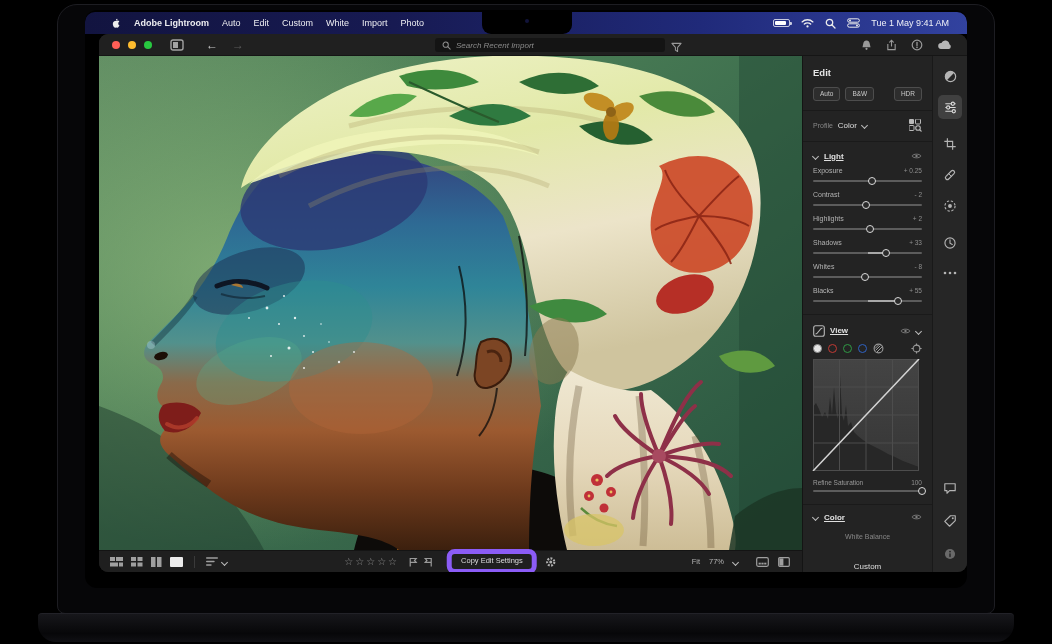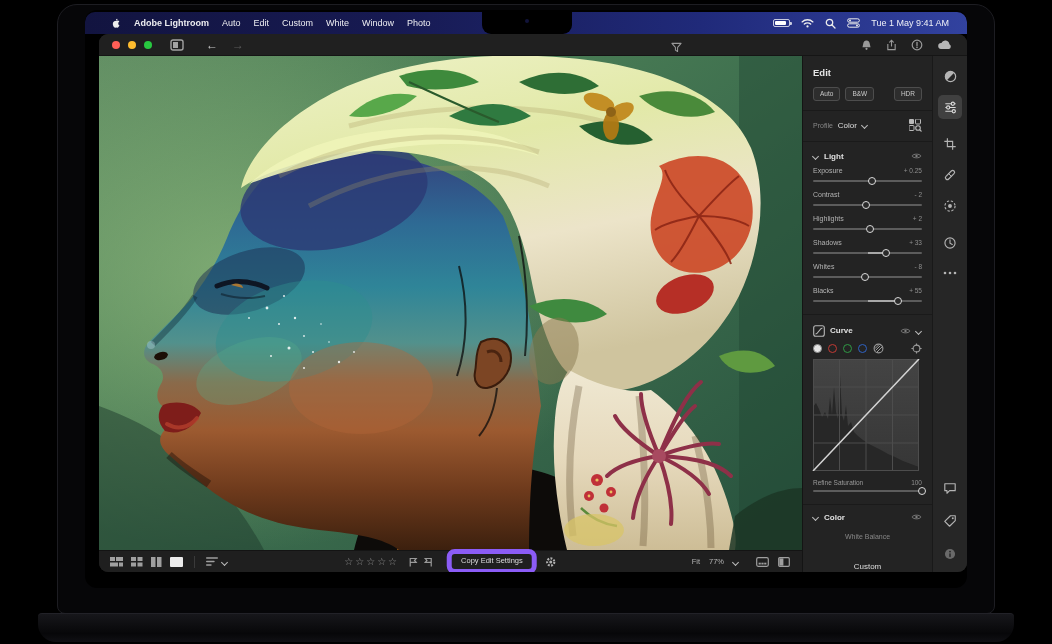--- a/index.html
+++ b/index.html
@@ -74,21 +74,21 @@
   .ep-btn.hdr { margin-left:auto; }
   .divider { height:1px; background:#1a1a1a; margin:9px -10px 0; }
   .profile-row { margin-top:8px; display:flex; align-items:center; gap:5px; }
   .dimlabel { font-size:7px; color:#878787; }
   .strongval { font-size:8px; color:#dedede; }
   .caret { width:6px; height:6px; display:inline-block; position:relative; }
   .caret::before { content:""; position:absolute; left:0; top:1px; width:4px; height:4px;
     border-right:1.2px solid #bcbcbc; border-bottom:1.2px solid #bcbcbc; transform:rotate(45deg); }
   .push { margin-left:auto; }
   .sec-head { margin-top:10px; display:flex; align-items:center; gap:5px; }
-  .sec-title { font-size:8px; font-weight:bold; color:#e0e0e0; }
+  .sec-title { font-size:8px; font-weight:bold; color:#e0e0e0;text-decoration:underline; }
   .srow { margin-top:6px; }
   .srow .lv { display:flex; justify-content:space-between; align-items:baseline; height:9px; }
   .srow .lab { font-size:7px; color:#b2b2b2; }
   .srow .val { font-size:6.5px; color:#8f8f8f; }
   .track { position:relative; height:9px; }
   .track .line { position:absolute; left:0; right:0; top:4px; height:2px; background:#5c5c5c; border-radius:1px; }
   .track .seg { position:absolute; top:4px; height:2px; background:#a8a8a8; }
   .track .knob { position:absolute; top:5px; width:8px; height:8px; border-radius:50%;
     background:#2a2a2a; border:1.4px solid #dadada; transform:translate(-50%,-50%); }
   .track.grad-temp .line { background:linear-gradient(90deg,#44639f,#62604b 50%,#9e8f2e); height:3px; top:3.5px; }
@@ -119,21 +119,21 @@
       <span style="display:flex">
         <svg width="11" height="11" viewBox="0 0 12 11">
             <path d="M8.3,0.9 C8,1.7 7.2,2.3 6.4,2.2 C6.3,1.4 6.9,0.6 7.7,0.2 Z M6.4,2.7 C7,2.7 7.6,2.3 8.4,2.3 C9.2,2.3 9.8,2.7 10.2,3.3 C9.4,3.8 9,4.5 9,5.4 C9,6.4 9.6,7.2 10.4,7.5 C10.1,8.3 9.6,9.1 9,9.7 C8.5,10.2 8,10.2 7.5,10 C7,9.8 6.6,9.8 6.1,10 C5.5,10.2 5.1,10.2 4.6,9.7 C3.5,8.6 2.8,6.7 3.2,5 C3.5,3.8 4.4,2.9 5.4,2.8 C5.8,2.8 6.1,2.7 6.4,2.7 Z" fill="#ececec"></path>
           </svg>
       </span>
       <span class="appname">Adobe Lightroom</span>
       <span>Auto</span>
       <span>Edit</span>
       <span>Custom</span>
       <span>White</span>
-      <span>Window</span>
+      <span>Import</span>
       <span>Photo</span>
     </div>
     <div class="right">
       <span class="batt"></span>
       <span style="display:flex">
         <svg width="13" height="10" viewBox="0 0 14 10">
             <path d="M1.2,3.8 A8.5,8.5 0 0 1 12.8,3.8 M3.6,6.2 A5,5 0 0 1 10.4,6.2" stroke="#ececec" stroke-width="1.5" fill="none" stroke-linecap="round"></path>
             <circle cx="7" cy="8.7" r="1.2" fill="#ececec"></circle>
           </svg>
       </span>
@@ -168,20 +168,27 @@
       </div>
       <span class="tb-ic gridphoto">
         <svg width="14" height="12" viewBox="0 0 14 12">
             <rect x="1" y="1" width="12" height="10" rx="2" stroke="#a3a3a3" stroke-width="1.4" fill="none"></rect>
             <rect x="3" y="3" width="5" height="6" fill="#a3a3a3"></rect>
           </svg>
       </span>
       <span class="arrow-back">←</span>
       <span class="arrow-fwd">→</span>
 
+      <div class="searchbox">
+        <svg width="9" height="9" viewBox="0 0 11 11">
+            <circle cx="4.5" cy="4.5" r="3.2" stroke="#8d8d8d" stroke-width="1.3" fill="none"></circle>
+            <path d="M7,7 L10,10" stroke="#8d8d8d" stroke-width="1.3" stroke-linecap="round"></path>
+          </svg>
+        <span class="ph">Search Recent Import</span>
+      </div>
       <span class="filter-ic">
         <svg width="11" height="11" viewBox="0 0 12 11">
             <path d="M1,1 L11,1 L7.2,5.4 L7.2,9.8 L4.8,8.4 L4.8,5.4 Z" stroke="#9a9a9a" stroke-width="1.1" fill="none" stroke-linejoin="round"></path>
           </svg>
       </span>
 
       <div class="right-ics">
         <span class="tb-ic">
           <svg width="11" height="12" viewBox="0 0 12 12">
               <path d="M6,1 C3.8,1 2.5,2.8 2.4,5 L1.6,8.4 L10.4,8.4 L9.6,5 C9.5,2.8 8.2,1 6,1 Z" fill="#9a9a9a"></path>
@@ -567,21 +574,21 @@
         <div class="divider"></div>
 
         
         <div class="sec-head">
           <span style="display:flex">
             <svg width="12" height="12" viewBox="0 0 12 12">
                 <rect x="0.7" y="0.7" width="10.6" height="10.6" rx="2" stroke="#b8b8b8" stroke-width="1.1" fill="none"></rect>
                 <path d="M2.5,9 C5.5,9 6.5,3 9.5,3" stroke="#b8b8b8" stroke-width="1.1" fill="none"></path>
               </svg>
           </span>
-          <span class="sec-title">Curve</span>
+          <span class="sec-title">View</span>
           <span class="push" style="display:flex">
             <svg width="11" height="8" viewBox="0 0 12 8">
                 <path d="M1,4 C3,1.3 9,1.3 11,4 C9,6.7 3,6.7 1,4 Z" stroke="#7e7e7e" stroke-width="1" fill="none"></path>
                 <circle cx="6" cy="4" r="1.3" fill="#7e7e7e"></circle>
               </svg>
           </span>
           <span class="caret"></span>
         </div>
 
         <div class="chan-row">

